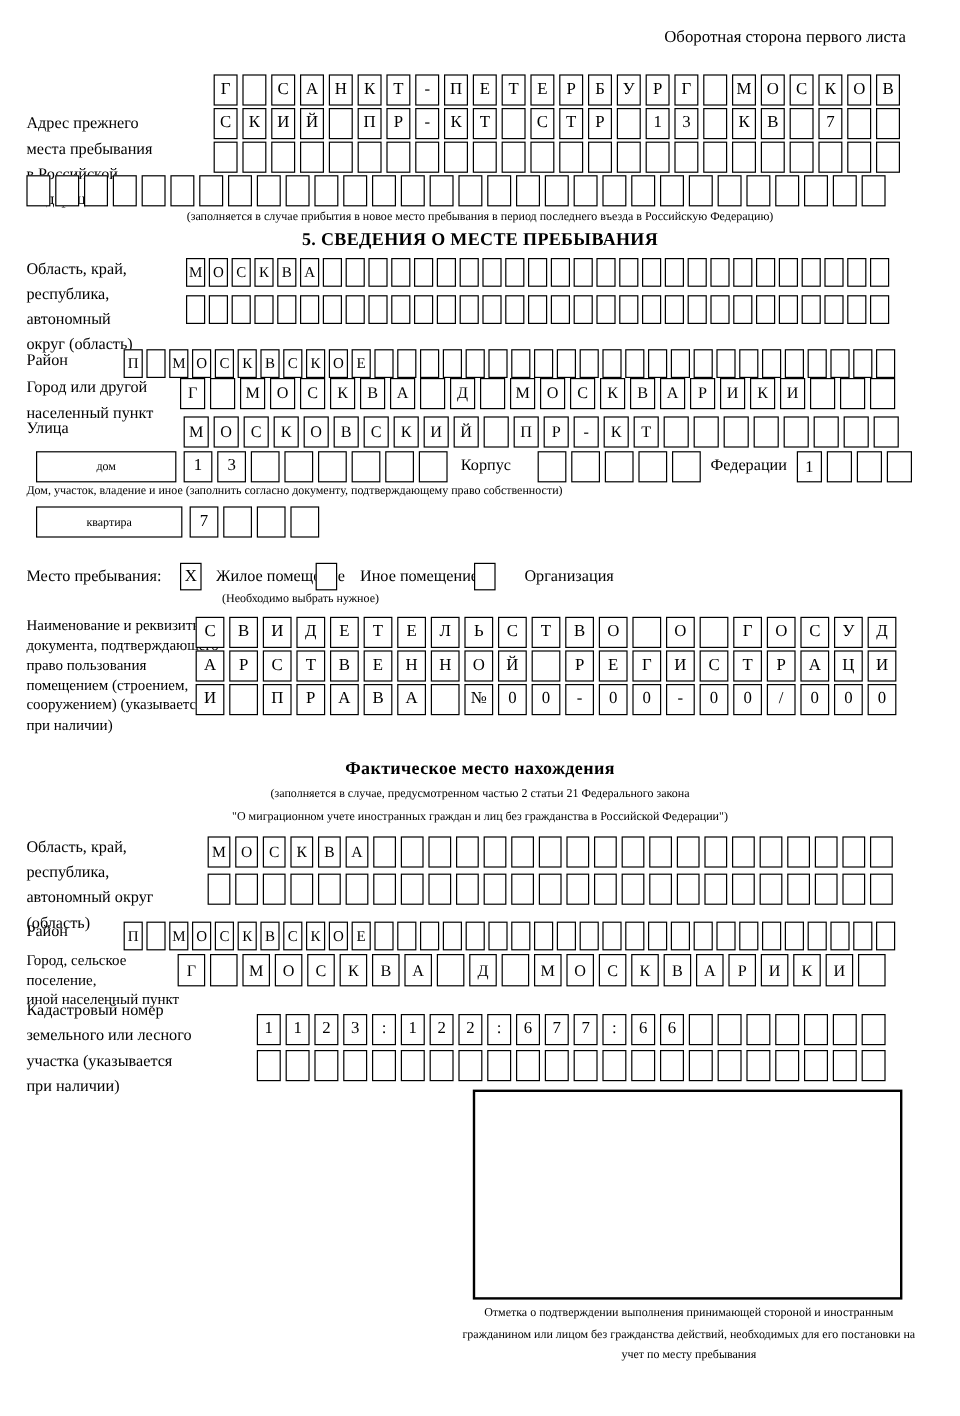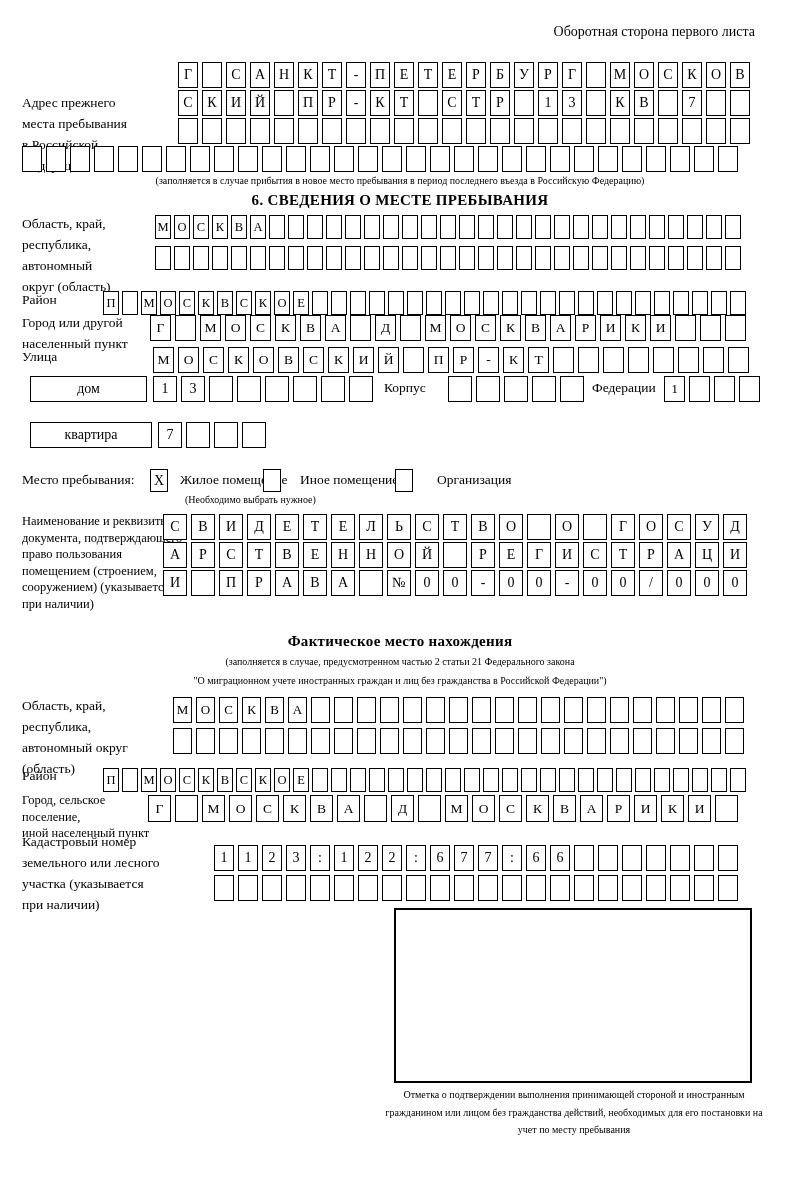--- a/index.html
+++ b/index.html
@@ -20,21 +20,21 @@
     justify-content:center;font-size:14px;font-weight:normal;flex:none;background:#fff;
   }
   .c24 .cell{width:20px;height:26px;margin-right:4px;}
   .c19 .cell{width:16px;height:24px;margin-right:3px;font-size:12.5px;}
   .c25 .cell{width:21px;height:26px;margin-right:4px;font-size:13.5px;}
   .c28 .cell{width:24px;height:26px;margin-right:4px;}
   .c23 .cell{width:19px;height:26px;margin-right:4px;font-size:13px;}
   .c27 .cell{width:23px;height:27px;margin-right:4px;font-size:13.5px;}
   .wide-box{
     box-sizing:border-box;border:1.5px solid #000;display:flex;align-items:center;
-    justify-content:center;font-size:14px;background:#fff;
+    justify-content:center;font-size:10px;background:#fff;
   }
   .chk{
     box-sizing:border-box;border:1.5px solid #000;width:18px;height:23px;display:flex;
     align-items:center;justify-content:center;font-size:14px;background:#fff;
   }
   .opt-label{font-size:13.5px;}
   .stamp-box{box-sizing:border-box;border:2px solid #000;background:#fff;}
 </style>
 </head>
 <body>
@@ -152,21 +152,21 @@
       <span class="cell"></span>
       <span class="cell"></span>
       <span class="cell"></span>
       <span class="cell"></span>
       <span class="cell"></span>
       <span class="cell"></span>
       <span class="cell"></span>
     </div>
   <div class="abs caption center" style="top:175px;">(заполняется в случае прибытия в новое место пребывания в период последнего въезда в Российскую Федерацию)</div>
 
-  <div class="abs title center" style="top:192px;">6. СВЕДЕНИЯ О МЕСТЕ ПРЕБЫВАНИЯ</div>
+  <div class="abs title center" style="top:192px;">5. СВЕДЕНИЯ О МЕСТЕ ПРЕБЫВАНИЯ</div>
 
   <div class="abs label" style="left:22px;top:214px;width:120px;">Область, край,
 республика,
 автономный
 округ (область)</div>
   <div class="abs cells c19" style="left:155px;top:215px;">
       <span class="cell">М</span>
       <span class="cell">О</span>
       <span class="cell">С</span>
       <span class="cell">К</span>
@@ -346,20 +346,21 @@
       <span class="cell"></span>
       <span class="cell"></span>
     </div>
   <div class="abs opt-label" style="left:592px;top:380px;">Федерации</div>
   <div class="abs cells c25" style="left:664px;top:376px;">
       <span class="cell">1</span>
       <span class="cell"></span>
       <span class="cell"></span>
       <span class="cell"></span>
     </div>
+  <div class="abs caption" style="left:22px;top:404px;">Дом, участок, владение и иное (заполнить согласно документу, подтверждающему право собственности)</div>
 
   <div class="abs wide-box" style="left:30px;top:422px;width:122px;height:26px;">квартира</div>
   <div class="abs cells c28" style="left:158px;top:422px;">
       <span class="cell">7</span>
       <span class="cell"></span>
       <span class="cell"></span>
       <span class="cell"></span>
     </div>
 
   <div class="abs opt-label" style="left:22px;top:472px;">Место пребывания:</div>

